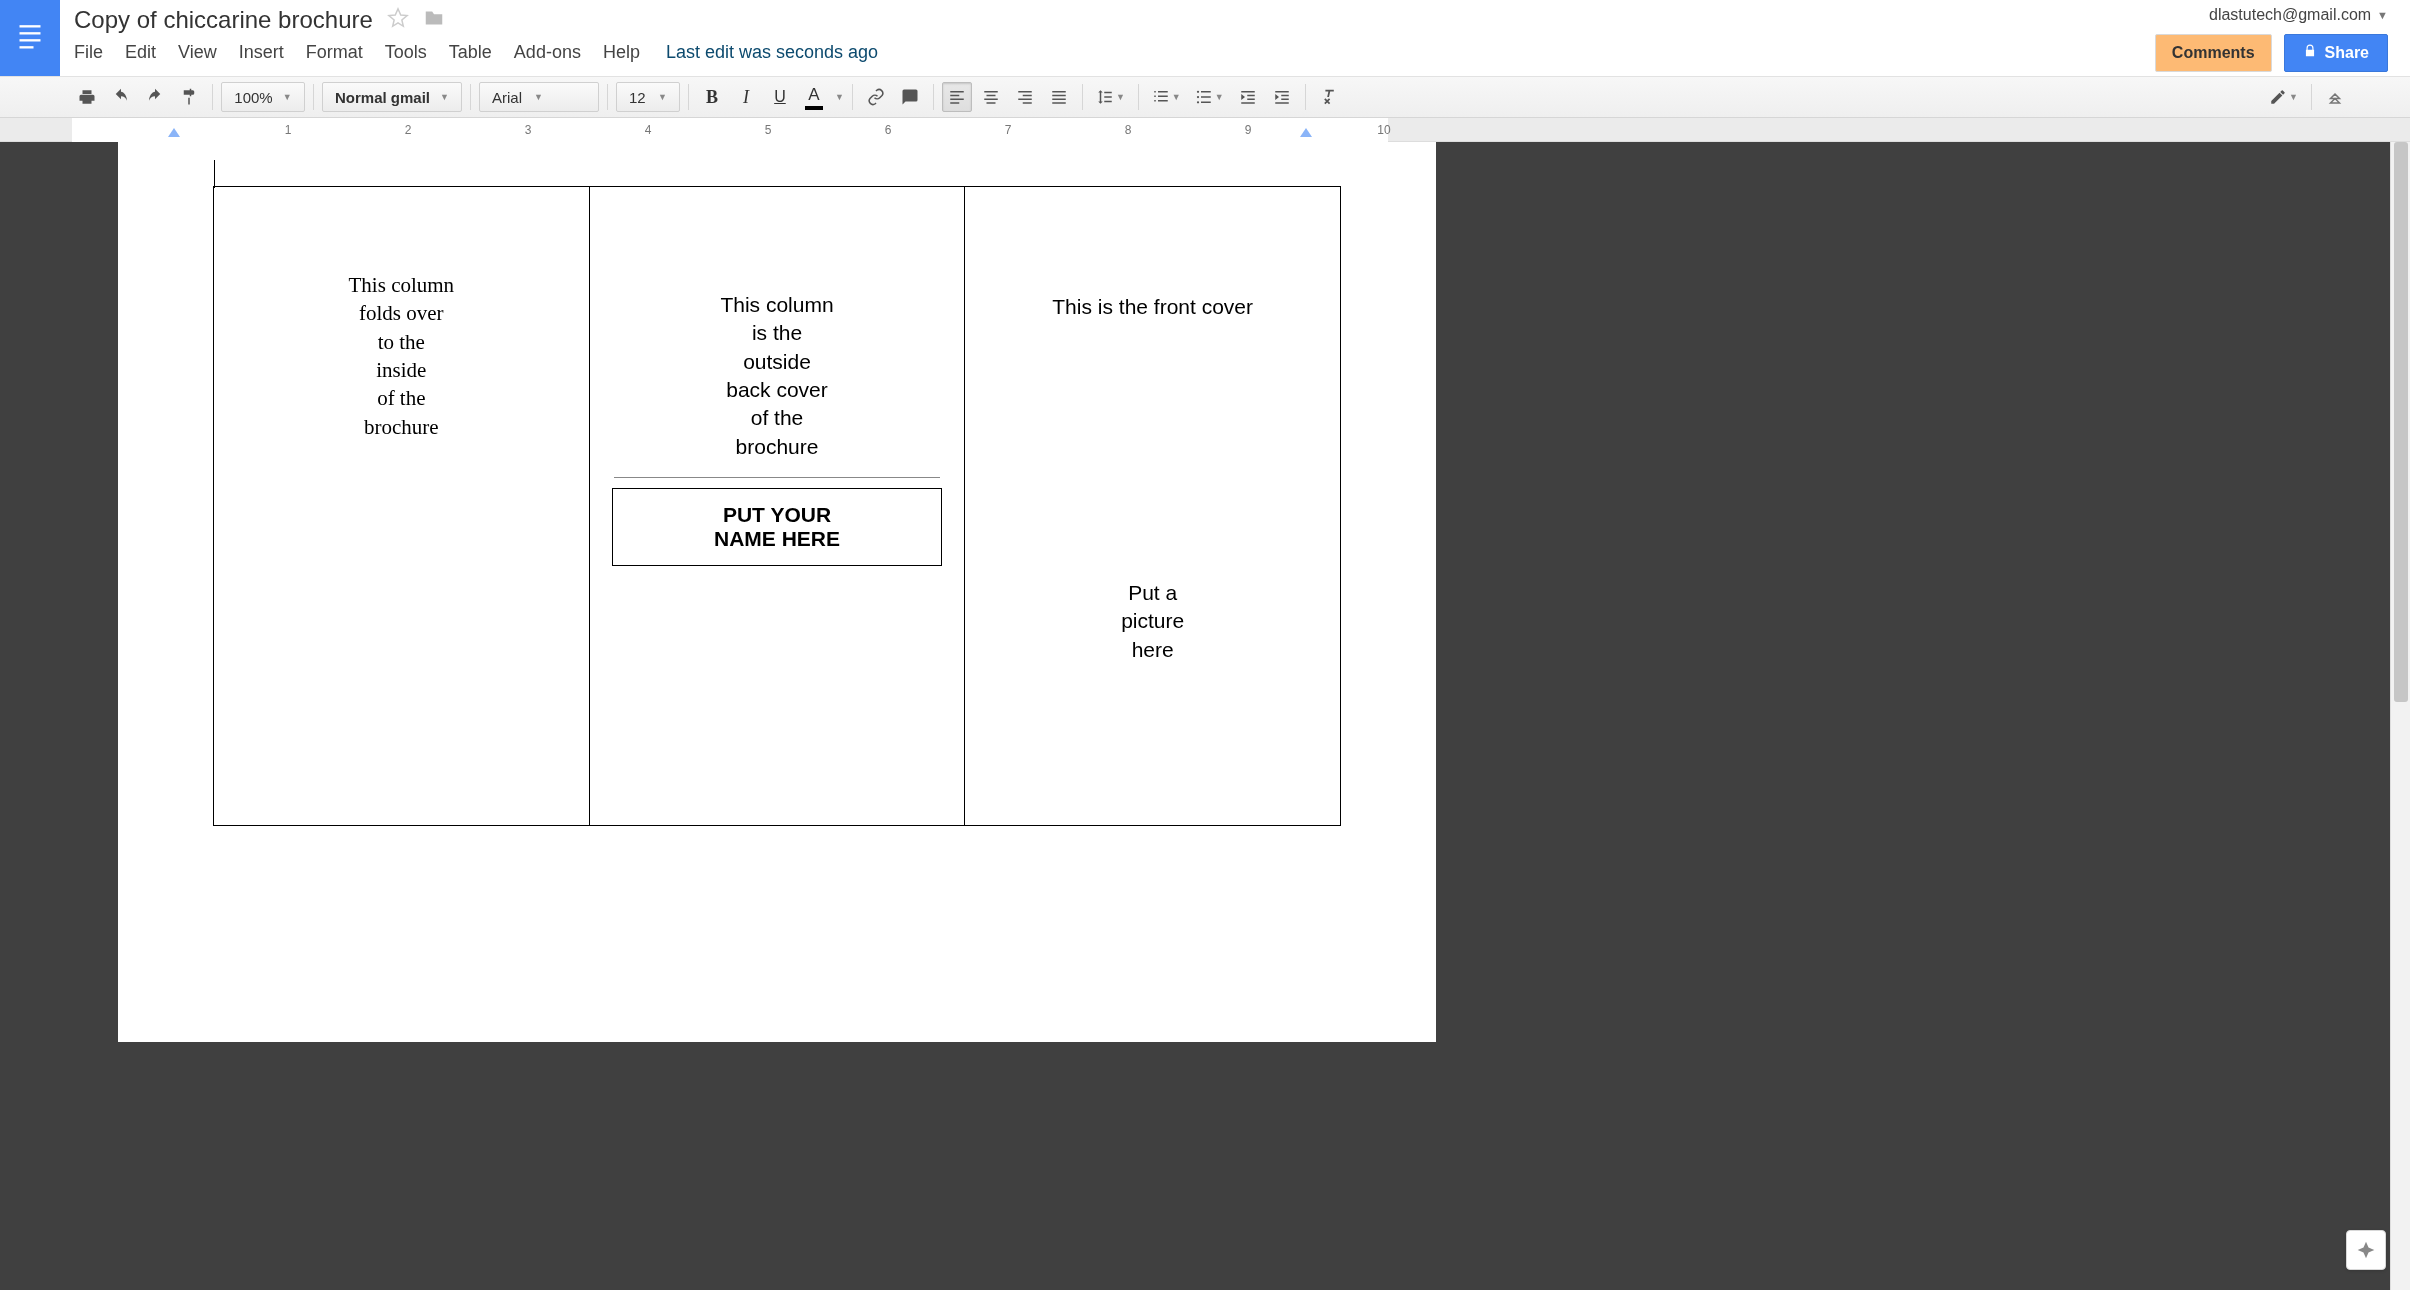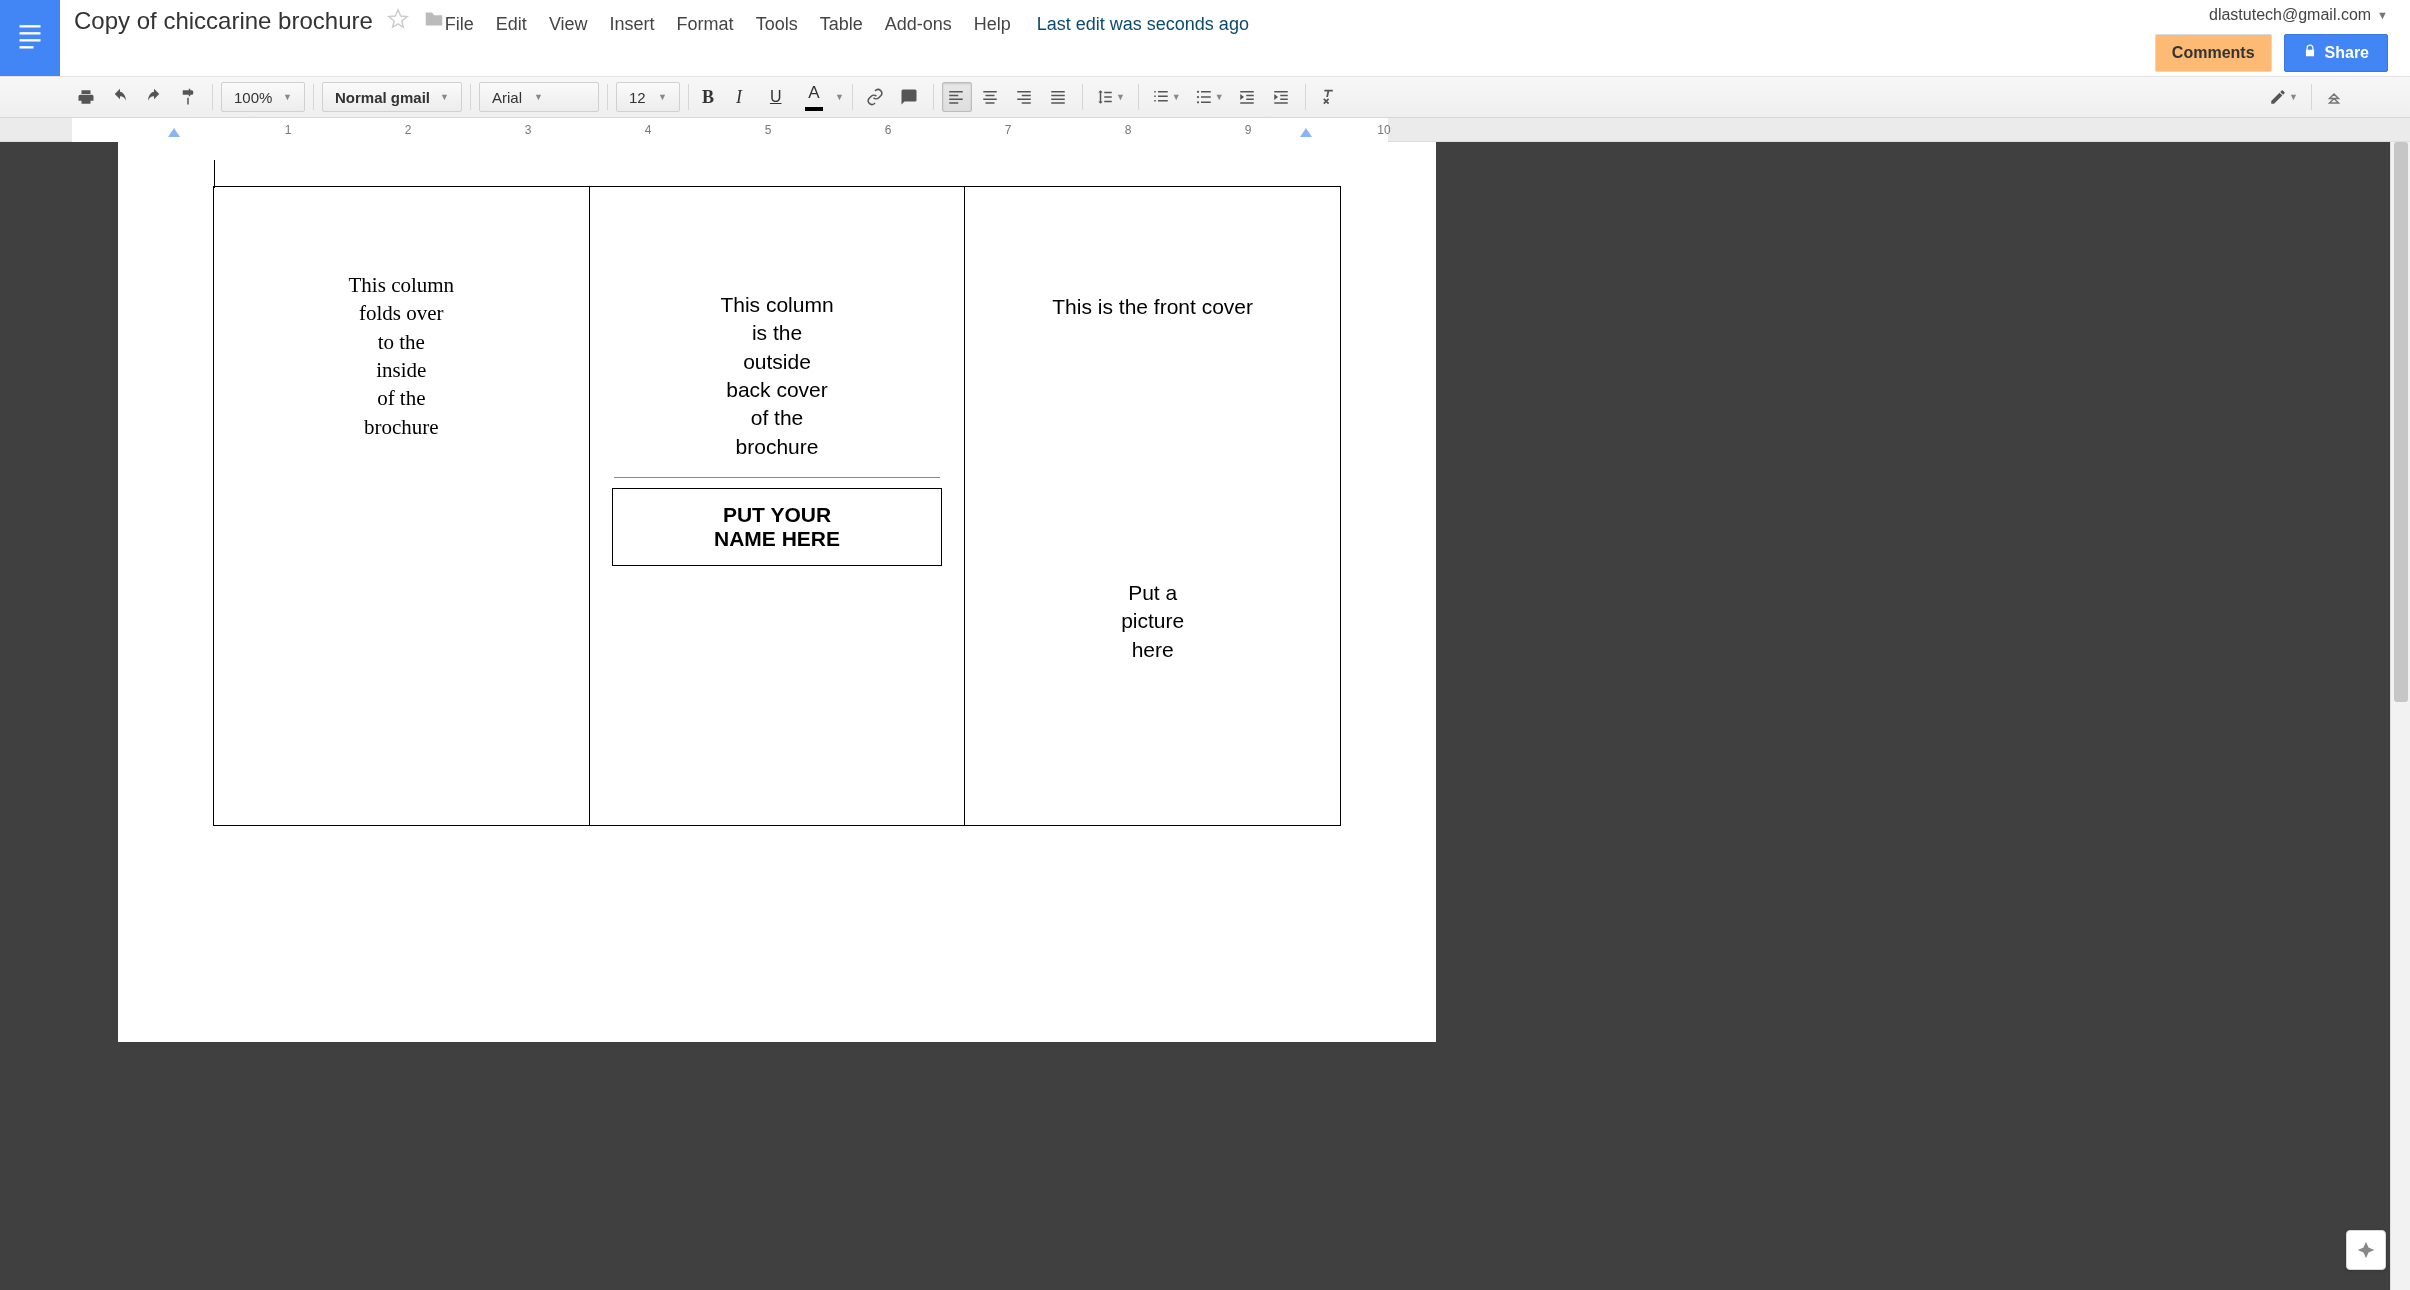--- a/index.html
+++ b/index.html
@@ -6,21 +6,21 @@
   body { font-family: Arial, Helvetica, sans-serif; background: #fff; overflow: hidden; }
 
   
   .app-header { display: flex; align-items: flex-start; padding: 0; height: 76px; }
   .app-logo {
     width: 60px; height: 76px; background: #4285f4;
     display: flex; align-items: center; justify-content: center;
     flex-shrink: 0;
   }
   .app-logo svg { width: 28px; height: 36px; fill: #fff; }
-  .title-region { flex: 1; display: flex; flex-direction: row; padding: 6px 0 0 14px; }
+  .title-region { flex: 1; display: flex; flex-direction: column; padding: 6px 0 0 14px; }
   .title-line { display: flex; align-items: center; gap: 14px; }
   .doc-title { font-size: 24px; color: #333; font-weight: 400; }
   .star-icon svg, .folder-icon svg { width: 22px; height: 22px; fill: #ccc; }
   .folder-icon svg { fill: #bbb; }
   .menubar { display: flex; gap: 22px; padding-top: 8px; font-size: 18px; color: #444; align-items: baseline; }
   .menubar span { cursor: pointer; }
   .last-edit { color: #0c4a6e; margin-left: 4px; }
   .header-right {
     display: flex; flex-direction: column; align-items: flex-end;
     padding: 6px 22px 0 0; gap: 10px;
@@ -42,21 +42,21 @@
 
   
   .toolbar {
     height: 42px; background: linear-gradient(#f7f7f7,#efefef);
     border-top: 1px solid #e2e2e2; border-bottom: 1px solid #d6d6d6;
     display: flex; align-items: center; padding: 0 60px 0 72px;
     gap: 0;
   }
   .tb-btn {
     height: 30px; min-width: 30px; display: flex; align-items: center;
-    justify-content: space-between; border: 1px solid transparent;
+    justify-content: center; border: 1px solid transparent;
     border-radius: 2px; cursor: pointer; color: #555;
     padding: 0 4px;
   }
   .tb-btn.box {
     border: 1px solid #d0d0d0; background: linear-gradient(#fafafa,#ececec);
     padding: 0 12px; font-size: 15px; color: #333;
     display: flex; gap: 10px; align-items: center;
   }
   .tb-btn.box .caret { font-size: 9px; color: #888; }
   .tb-btn.box.zoom { min-width: 84px; }

